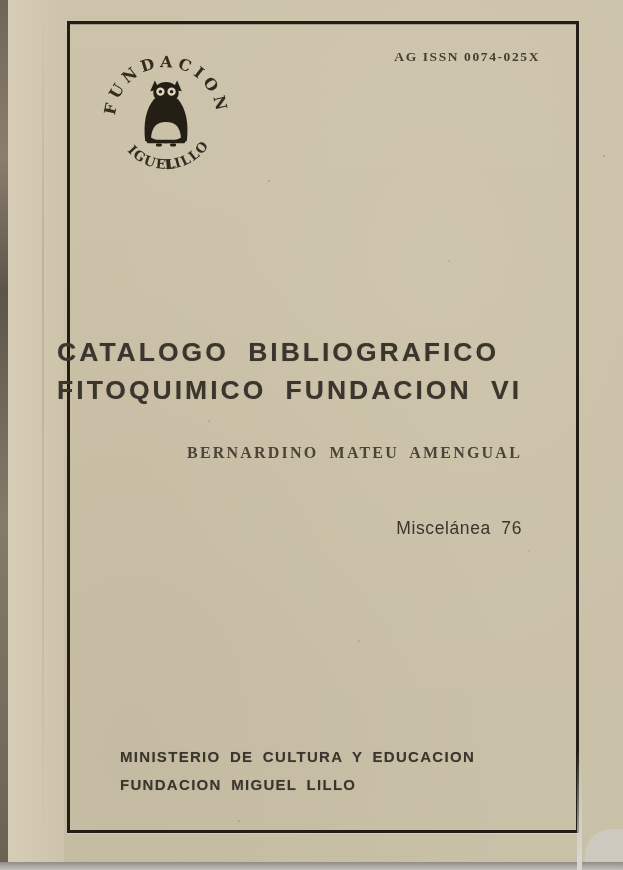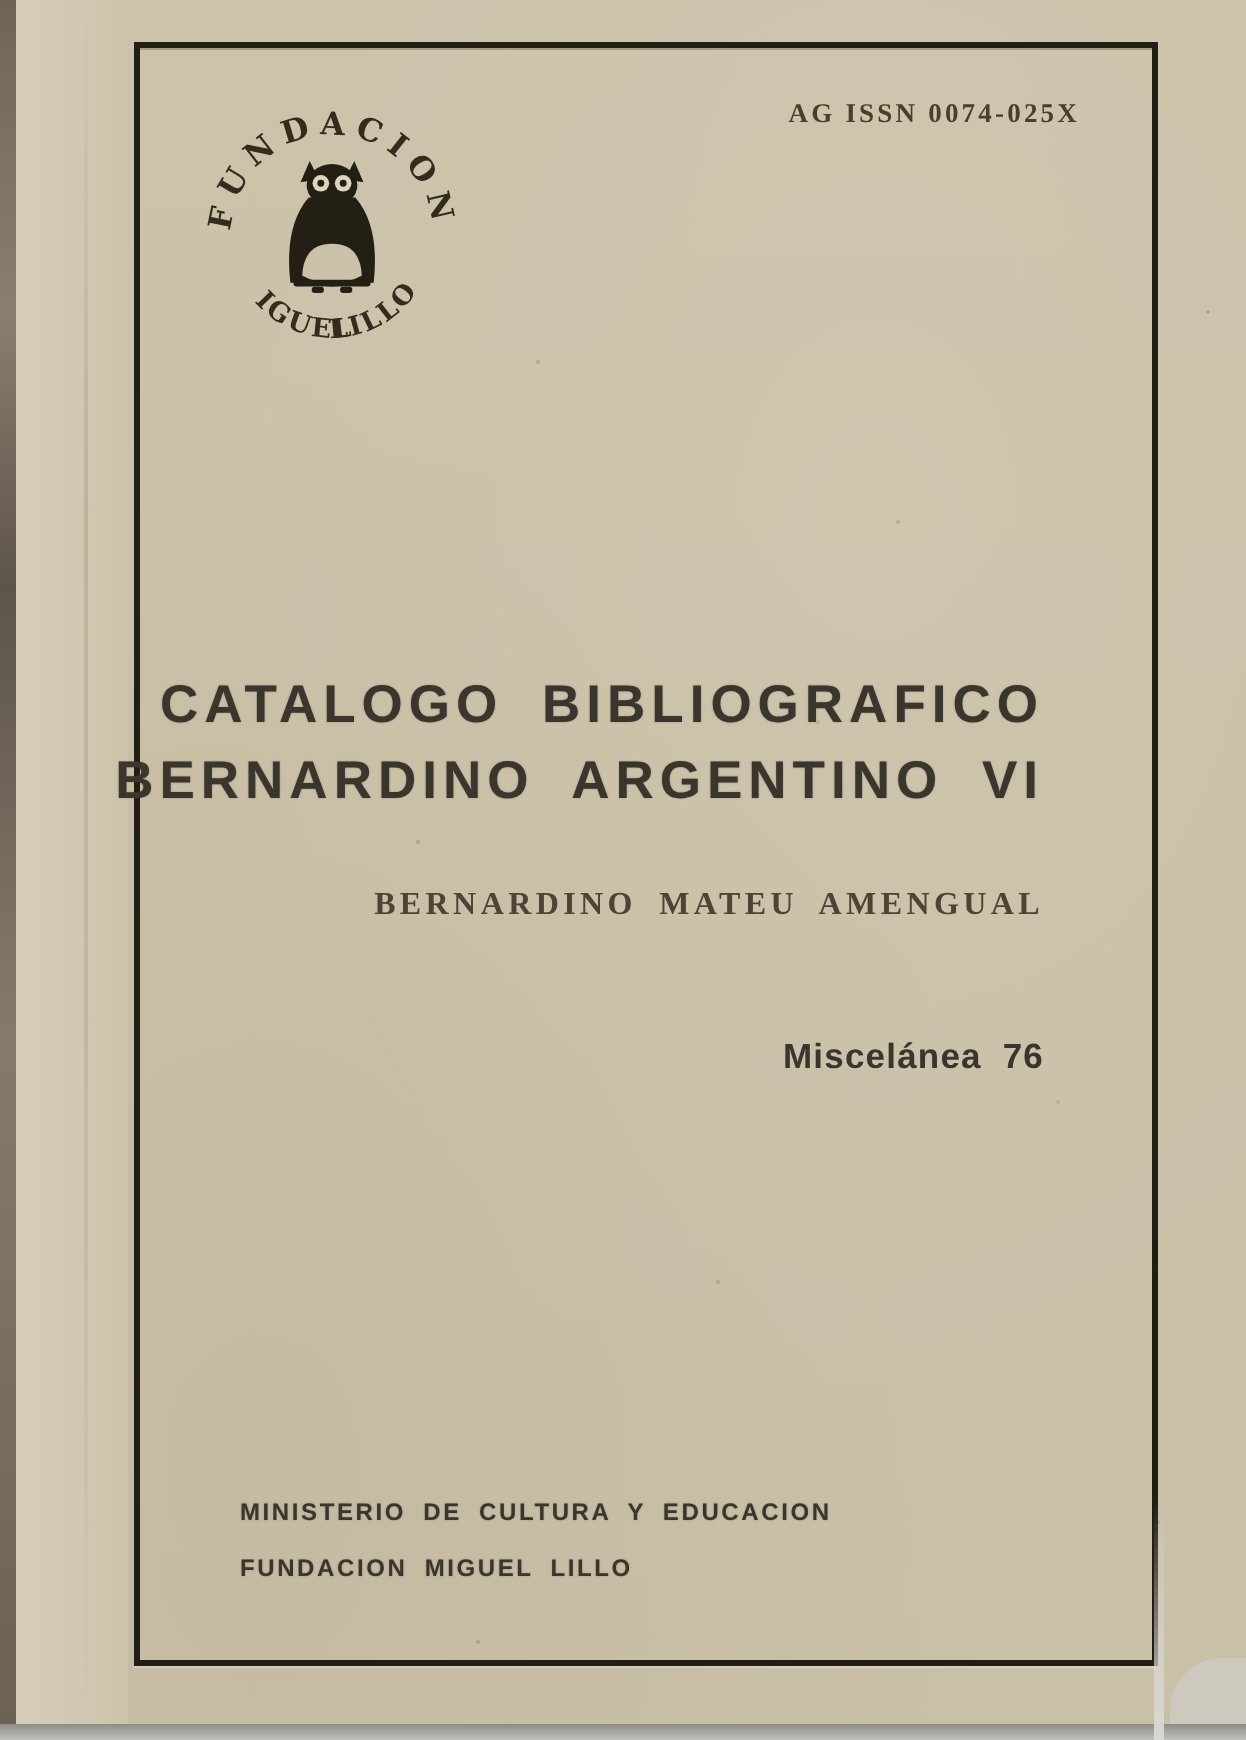--- a/index.html
+++ b/index.html
@@ -66,41 +66,41 @@
   .logo{position:absolute;left:89px;top:47px;width:138px;height:138px;}
   .logo text{
     font-family:"DejaVu Serif", serif;font-weight:bold;
     fill:#322b1e;
   }
   .logo .arc-top-text{font-size:15.5px;letter-spacing:4.5px;}
   .logo .arc-bottom-text{font-size:13px;letter-spacing:1.4px;}
 
   .title{
     position:absolute;top:333px;right:101px;
-    text-align:right;
+    text-align:left;
     font-weight:bold;font-size:26.5px;line-height:38px;
     letter-spacing:3px;word-spacing:9px;
     color:#3a352d;
     text-shadow:0 0 1px rgba(58,53,45,0.35);
     white-space:nowrap;
   }
   .author{
     position:absolute;top:444px;right:101px;
     font-family:"Liberation Serif", serif;font-weight:bold;
     font-size:16px;letter-spacing:2.2px;word-spacing:5px;
     color:#4c4437;white-space:nowrap;
   }
   .series{
     position:absolute;top:518px;right:101px;
-    font-weight:bold;font-size:17.5px;letter-spacing:0.6px;word-spacing:5px;
+    font-weight:normal;font-size:17.5px;letter-spacing:0.6px;word-spacing:5px;
     color:#3a352d;white-space:nowrap;
   }
   .publisher{
     position:absolute;left:112px;top:743px;
-    font-weight:bold;font-size:12px;line-height:27.5px;
+    font-weight:bold;font-size:15px;line-height:27.5px;
     letter-spacing:1.3px;word-spacing:4px;
     color:#3a352d;
     text-shadow:0 0 1px rgba(58,53,45,0.3);
     white-space:nowrap;
   }
   
   .speck{position:absolute;width:2px;height:2px;border-radius:50%;background:rgba(100,88,62,0.35);
     box-shadow: 120px 60px 0 rgba(100,88,62,.28), 300px 140px 0 rgba(100,88,62,.22),
       455px 35px 0 rgba(100,88,62,.3), 60px 300px 0 rgba(100,88,62,.25),
       520px 280px 0 rgba(100,88,62,.2), 210px 520px 0 rgba(100,88,62,.25),
@@ -148,21 +148,21 @@
         <path d="M66,48 L70,48 L68,52 Z"></path>
         <path d="M52.5,90 Q53,73 68,73 Q83,73 83.5,90 Q76,94 68,94 Q60,94 52.5,90 Z" fill="#cbc1a8" stroke="#241f15" stroke-width="1.6"></path>
         <rect x="49" y="91.5" width="38" height="3.4" rx="1.6"></rect>
         <rect x="58" y="95" width="6" height="3" rx="1.4"></rect>
         <rect x="72" y="95" width="6" height="3" rx="1.4"></rect>
       </g>
     </svg>
 
     <div class="title">
       <div>CATALOGO BIBLIOGRAFICO</div>
-      <div>BERNARDINO ARGENTINO VI</div>
+      <div>FITOQUIMICO FUNDACION VI</div>
     </div>
 
     <div class="author">BERNARDINO MATEU AMENGUAL</div>
 
     <div class="series">Miscelánea 76</div>
 
     <div class="publisher">
       <div>MINISTERIO DE CULTURA Y EDUCACION</div>
       <div>FUNDACION MIGUEL LILLO</div>
     </div>

